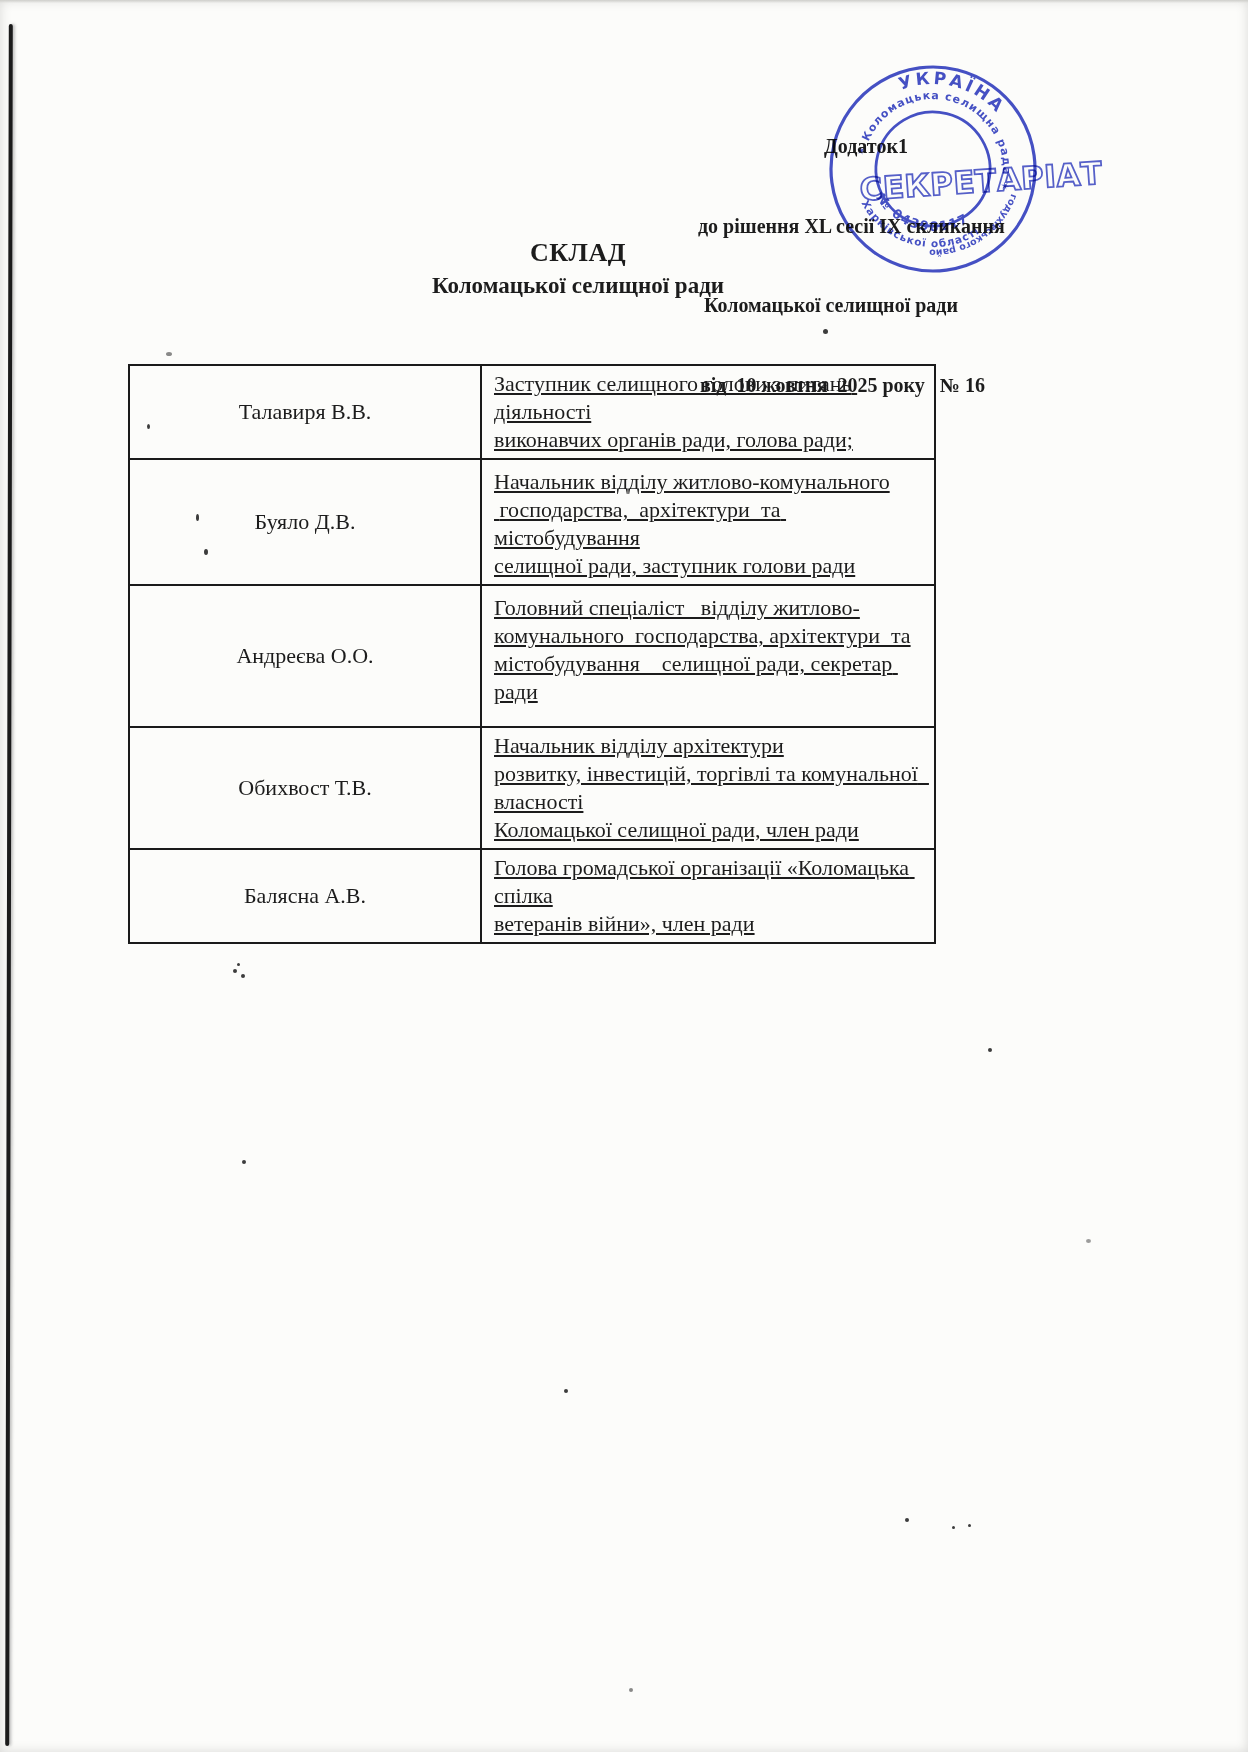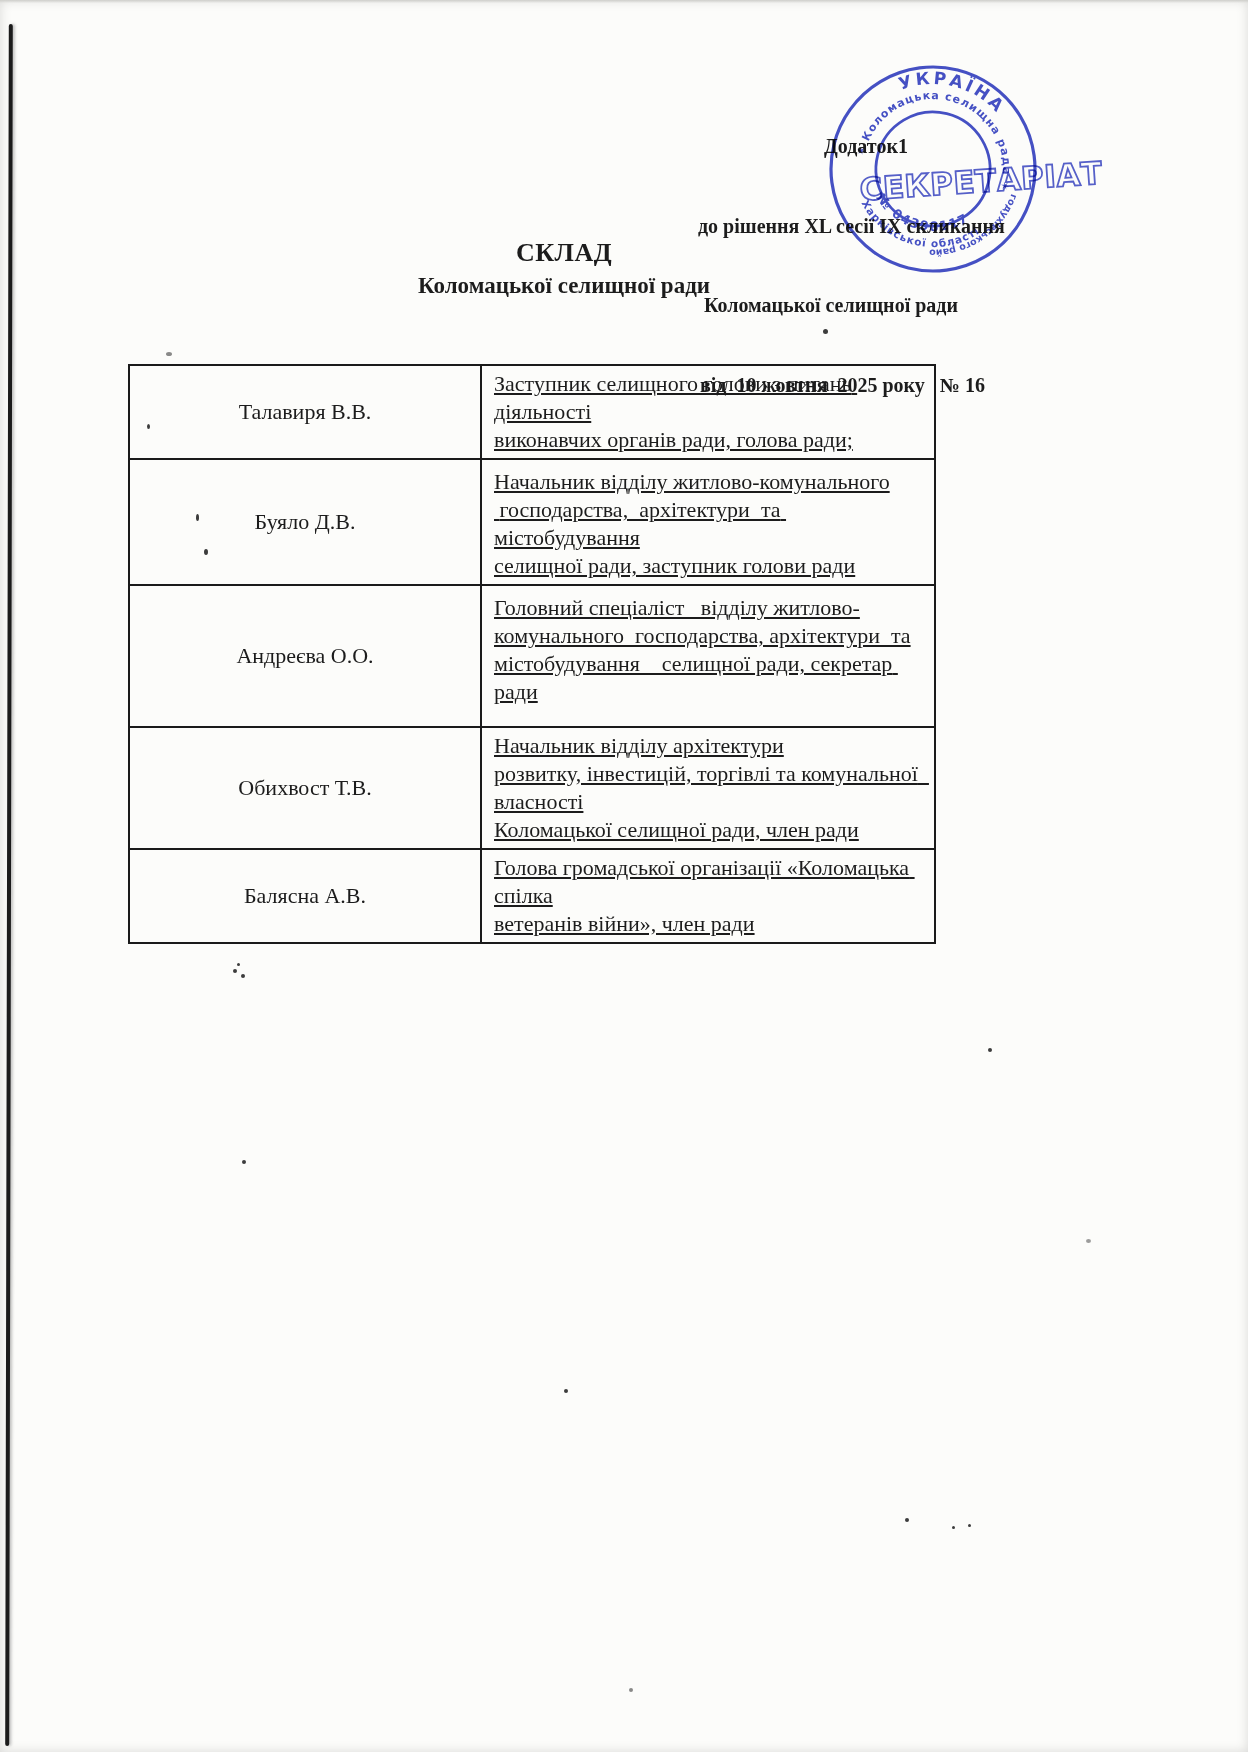--- a/index.html
+++ b/index.html
@@ -27,21 +27,21 @@
     font-weight:bold; font-size:20px; line-height:26.5px;
     white-space:pre-wrap;
   }
   .hdr .l1 { text-align:center; }
   .hdr .l2 { padding-left:8px; }
   .hdr .l3 { padding-left:14px; }
   .hdr .l4 { padding-left:10px; }
 
   
   .title {
-    position:absolute; left:114px; top:236px; width:900px;
+    position:absolute; left:128px; top:236px; width:900px;
     text-align:center; font-weight:bold;
   }
   .title .t1 { font-size:26px; line-height:34px; letter-spacing:.5px; }
   .title .t2, .title .t3 { font-size:23px; line-height:32px; }
 
   
   table.members {
     position:absolute; left:128px; top:364px; width:808px;
     border-collapse:collapse;
     table-layout:fixed;

